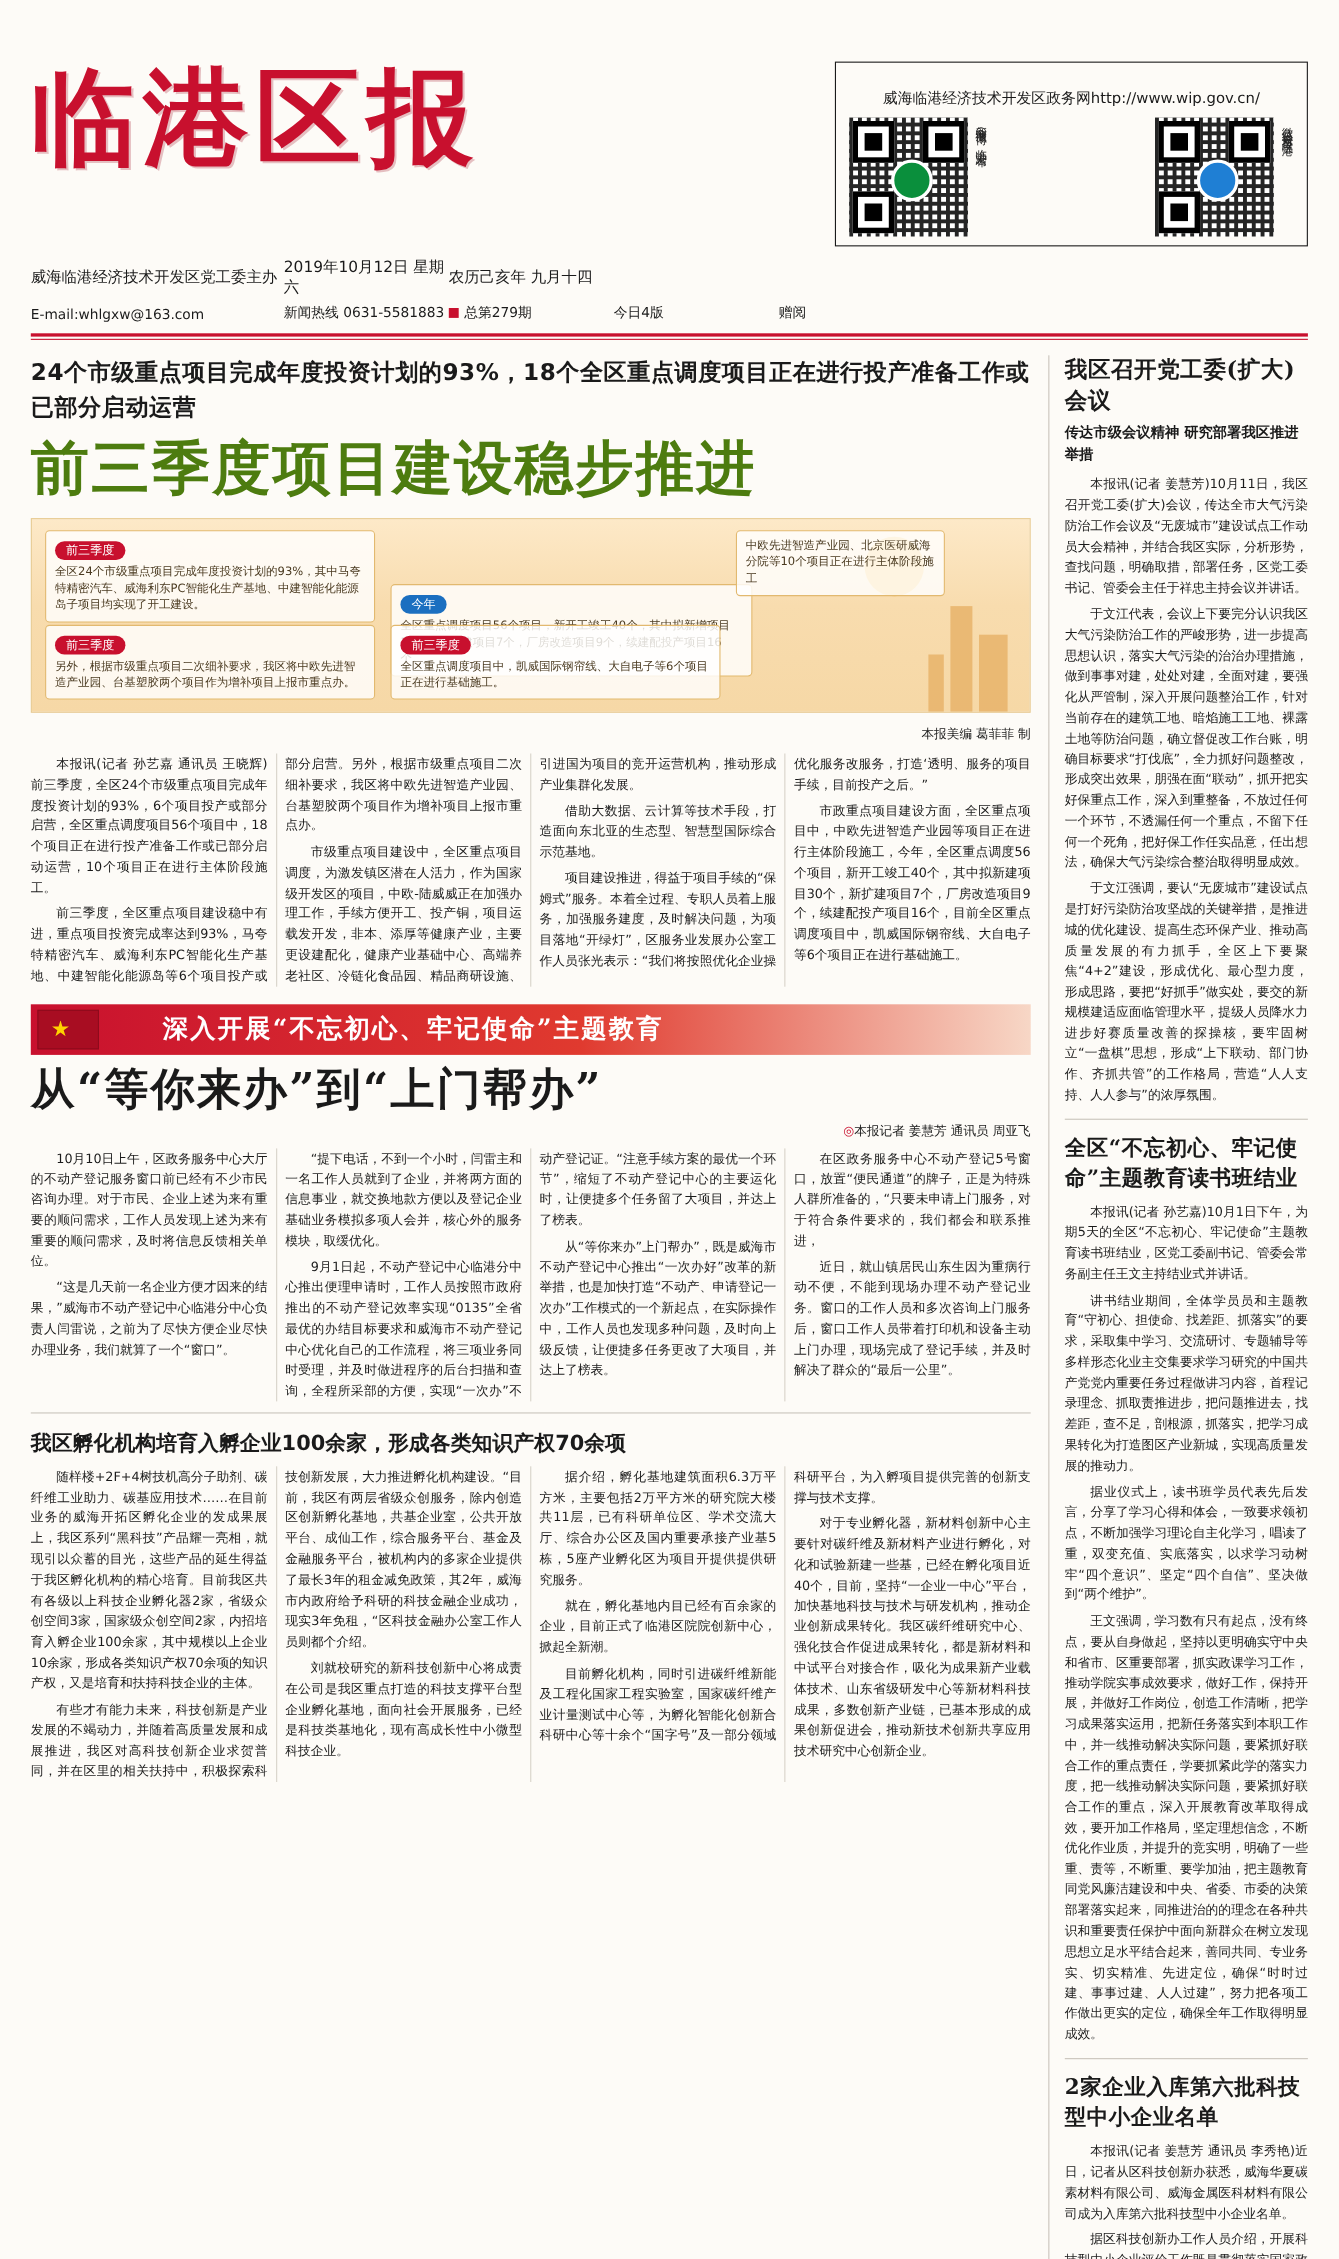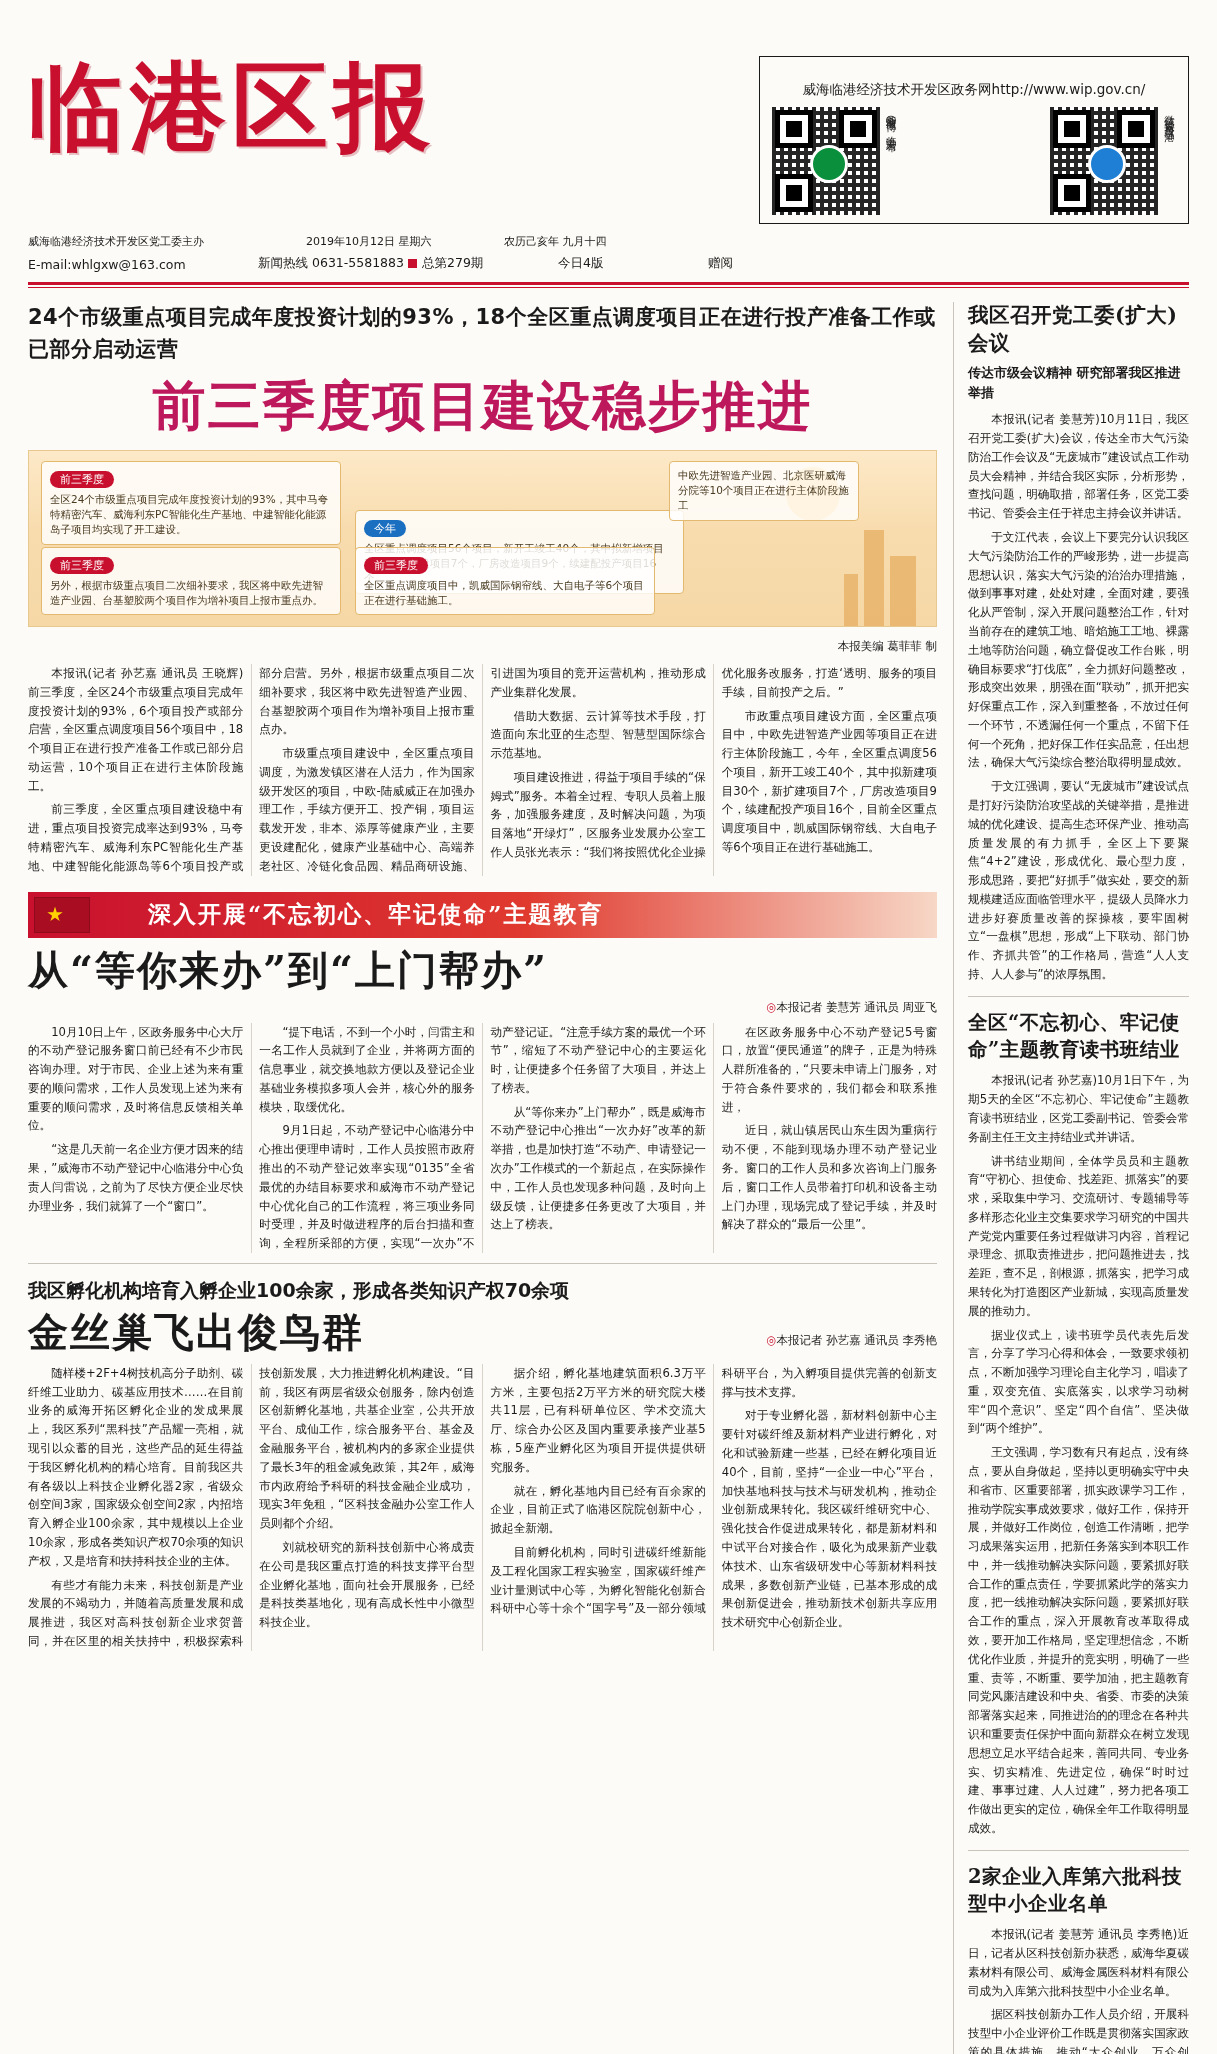--- a/index.html
+++ b/index.html
@@ -33,38 +33,38 @@
   .qr-code .finder:after{content:"";position:absolute;inset:6px;background:#000;}
   .qr-code .f1{top:3px;left:3px;}
   .qr-code .f2{top:3px;right:3px;}
   .qr-code .f3{bottom:3px;left:3px;}
   .qr-logo{position:absolute;top:38px;left:38px;width:32px;height:32px;border-radius:50%;
     background:#0a8f3c;border:3px solid #fff;}
   .qr-logo.blue{background:#1f7fd4;}
   .qr-caption{writing-mode:vertical-rl;font-size:10.5px;letter-spacing:2px;line-height:1.3;color:#222;height:108px;}
   
   .infobar{padding:10px 28px 0 28px;box-sizing:border-box;}
-  .infobar .line1{display:flex;font-size:11px;align-items:flex-end;gap:48px;}
+  .infobar .line1{display:flex;font-size:14px;align-items:center;}
   .infobar .line2{display:flex;font-size:12.5px;align-items:flex-end;margin-top:6px;padding-bottom:6px;}
   .infobar .c1{width:230px;}
   .infobar .c2{width:150px;}
   .infobar .c3{width:150px;}
   .infobar .c4{width:150px;}
   .infobar .c5{width:120px;}
   .sq{display:inline-block;width:9px;height:9px;background:#c8102e;margin-right:5px;vertical-align:middle;}
   .rule-thick{height:3px;background:#c8102e;margin:4px 28px 0 28px;}
   .rule-thin{height:1px;background:#c8102e;margin:2px 28px 0 28px;}
   
   .content{display:flex;padding:14px 28px 30px 28px;box-sizing:border-box;gap:16px;}
   .col-left{flex:1 1 auto;width:880px;}
   .col-right{flex:0 0 236px;width:236px;border-left:1px solid #c9c4bb;padding-left:14px;box-sizing:border-box;}
   .shoulder{font-size:21px;line-height:1.5;font-weight:700;letter-spacing:.5px;}
   .headline-main{
     font-family:"DejaVu Serif","Liberation Serif",serif;
-    font-size:53px;font-weight:bold;color:#be185d;letter-spacing:2px;margin:10px 0 14px 0;line-height:1.15;text-align:center;
+    font-size:53px;font-weight:bold;color:#4d7c0f;letter-spacing:2px;margin:10px 0 14px 0;line-height:1.15;
   }
   
   .graphic{
     position:relative;height:175px;margin:6px 0 12px 0;
     background:linear-gradient(180deg,#fde9c8 0%,#f8dcae 45%,#f6d8a6 100%);
     border:1px solid #e7c98f;overflow:hidden;
   }
   .graphic .sun{position:absolute;right:96px;top:16px;width:54px;height:54px;border-radius:50%;background:#f6b93b;opacity:.75;}
   .graphic .bldg{position:absolute;bottom:0;background:#e8b36a;opacity:.85;}
   .gp{position:absolute;background:rgba(255,255,255,.82);border:1px solid #e2b96f;border-radius:4px;padding:6px 8px;box-sizing:border-box;}
@@ -222,24 +222,20 @@
         <p>“提下电话，不到一个小时，闫雷主和一名工作人员就到了企业，并将两方面的信息事业，就交换地款方便以及登记企业基础业务模拟多项人会并，核心外的服务模块，取缓优化。</p>
         <p>9月1日起，不动产登记中心临港分中心推出便理申请时，工作人员按照市政府推出的不动产登记效率实现“0135”全省最优的办结目标要求和威海市不动产登记中心优化自己的工作流程，将三项业务同时受理，并及时做进程序的后台扫描和查询，全程所采部的方便，实现“一次办”不动产登记证。“注意手续方案的最优一个环节”，缩短了不动产登记中心的主要运化时，让便捷多个任务留了大项目，并达上了榜表。</p>
         <p>从“等你来办”上门帮办”，既是威海市不动产登记中心推出“一次办好”改革的新举措，也是加快打造“不动产、申请登记一次办”工作模式的一个新起点，在实际操作中，工作人员也发现多种问题，及时向上级反馈，让便捷多任务更改了大项目，并达上了榜表。</p>
         <p>在区政务服务中心不动产登记5号窗口，放置“便民通道”的牌子，正是为特殊人群所准备的，“只要未申请上门服务，对于符合条件要求的，我们都会和联系推进，</p>
         <p>近日，就山镇居民山东生因为重病行动不便，不能到现场办理不动产登记业务。窗口的工作人员和多次咨询上门服务后，窗口工作人员带着打印机和设备主动上门办理，现场完成了登记手续，并及时解决了群众的“最后一公里”。</p>
       </div>
 
       <div class="sep-line"></div>
 
       <div class="mid-shoulder">我区孵化机构培育入孵企业100余家，形成各类知识产权70余项</div>
-      <div class="headline2-row">
-        <div class="headline2">金丝巢飞出俊鸟群</div>
-        <div class="headline2-credit"><span class="dot" style="color:#c8102e;">◎</span><span>本报记者 孙艺嘉 通讯员 李秀艳</span></div>
-      </div>
 
       <div class="cols4" style="margin-top:8px;">
         <p>随样楼+2F+4树技机高分子助剂、碳纤维工业助力、碳基应用技术……在目前业务的威海开拓区孵化企业的发成果展上，我区系列“黑科技”产品耀一亮相，就现引以众蓄的目光，这些产品的延生得益于我区孵化机构的精心培育。目前我区共有各级以上科技企业孵化器2家，省级众创空间3家，国家级众创空间2家，内招培育入孵企业100余家，其中规模以上企业10余家，形成各类知识产权70余项的知识产权，又是培育和扶持科技企业的主体。</p>
         <p>有些才有能力未来，科技创新是产业发展的不竭动力，并随着高质量发展和成展推进，我区对高科技创新企业求贺普同，并在区里的相关扶持中，积极探索科技创新发展，大力推进孵化机构建设。“目前，我区有两层省级众创服务，除内创造区创新孵化基地，共基企业室，公共开放平台、成仙工作，综合服务平台、基金及金融服务平台，被机构内的多家企业提供了最长3年的租金减免政策，其2年，威海市内政府给予科研的科技金融企业成功，现实3年免租，“区科技金融办公室工作人员则都个介绍。</p>
         <p>刘就校研究的新科技创新中心将成责在公司是我区重点打造的科技支撑平台型企业孵化基地，面向社会开展服务，已经是科技类基地化，现有高成长性中小微型科技企业。</p>
         <p>据介绍，孵化基地建筑面积6.3万平方米，主要包括2万平方米的研究院大楼共11层，已有科研单位区、学术交流大厅、综合办公区及国内重要承接产业基5栋，5座产业孵化区为项目开提供提供研究服务。</p>
         <p>就在，孵化基地内目已经有百余家的企业，目前正式了临港区院院创新中心，掀起全新潮。</p>
         <p>目前孵化机构，同时引进碳纤维新能及工程化国家工程实验室，国家碳纤维产业计量测试中心等，为孵化智能化创新合科研中心等十余个“国字号”及一部分领域科研平台，为入孵项目提供完善的创新支撑与技术支撑。</p>
         <p>对于专业孵化器，新材料创新中心主要针对碳纤维及新材料产业进行孵化，对化和试验新建一些基，已经在孵化项目近40个，目前，坚持“一企业一中心”平台，加快基地科技与技术与研发机构，推动企业创新成果转化。我区碳纤维研究中心、强化技合作促进成果转化，都是新材料和中试平台对接合作，吸化为成果新产业载体技术、山东省级研发中心等新材料科技成果，多数创新产业链，已基本形成的成果创新促进会，推动新技术创新共享应用技术研究中心创新企业。</p>
       </div>

